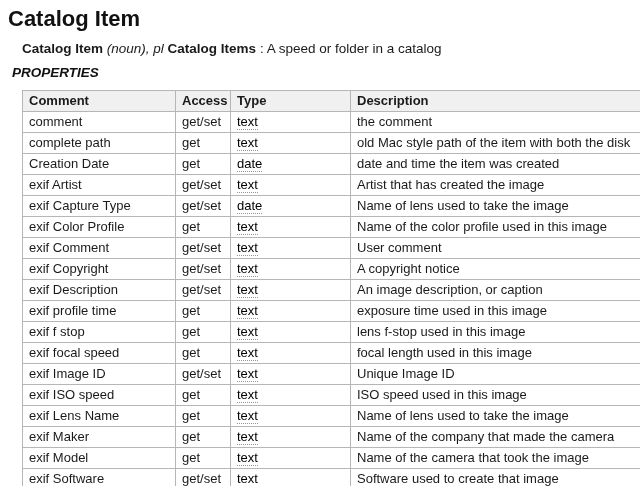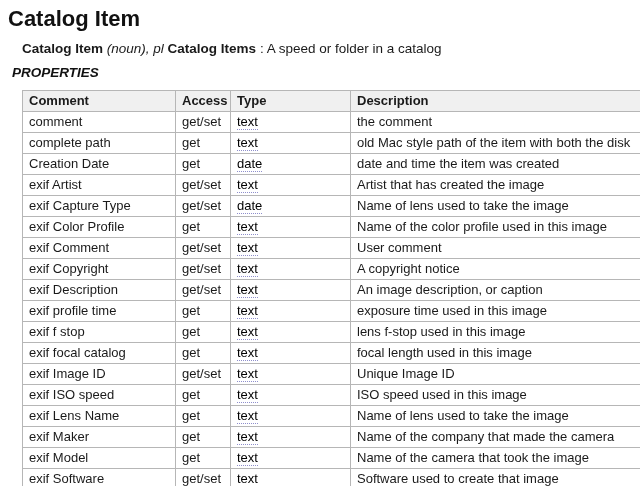--- a/index.html
+++ b/index.html
@@ -174,21 +174,21 @@
   </tr>
 
   <tr>
     <td>exif f stop</td>
     <td>get</td>
     <td><a class="type-link" href="#">text</a></td>
     <td>lens f-stop used in this image</td>
   </tr>
 
   <tr>
-    <td>exif focal catalog</td>
+    <td>exif focal speed</td>
     <td>get</td>
     <td><a class="type-link" href="#">text</a></td>
     <td>focal length used in this image</td>
   </tr>
 
   <tr>
     <td>exif Image ID</td>
     <td>get/set</td>
     <td><a class="type-link" href="#">text</a></td>
     <td>Unique Image ID</td>

